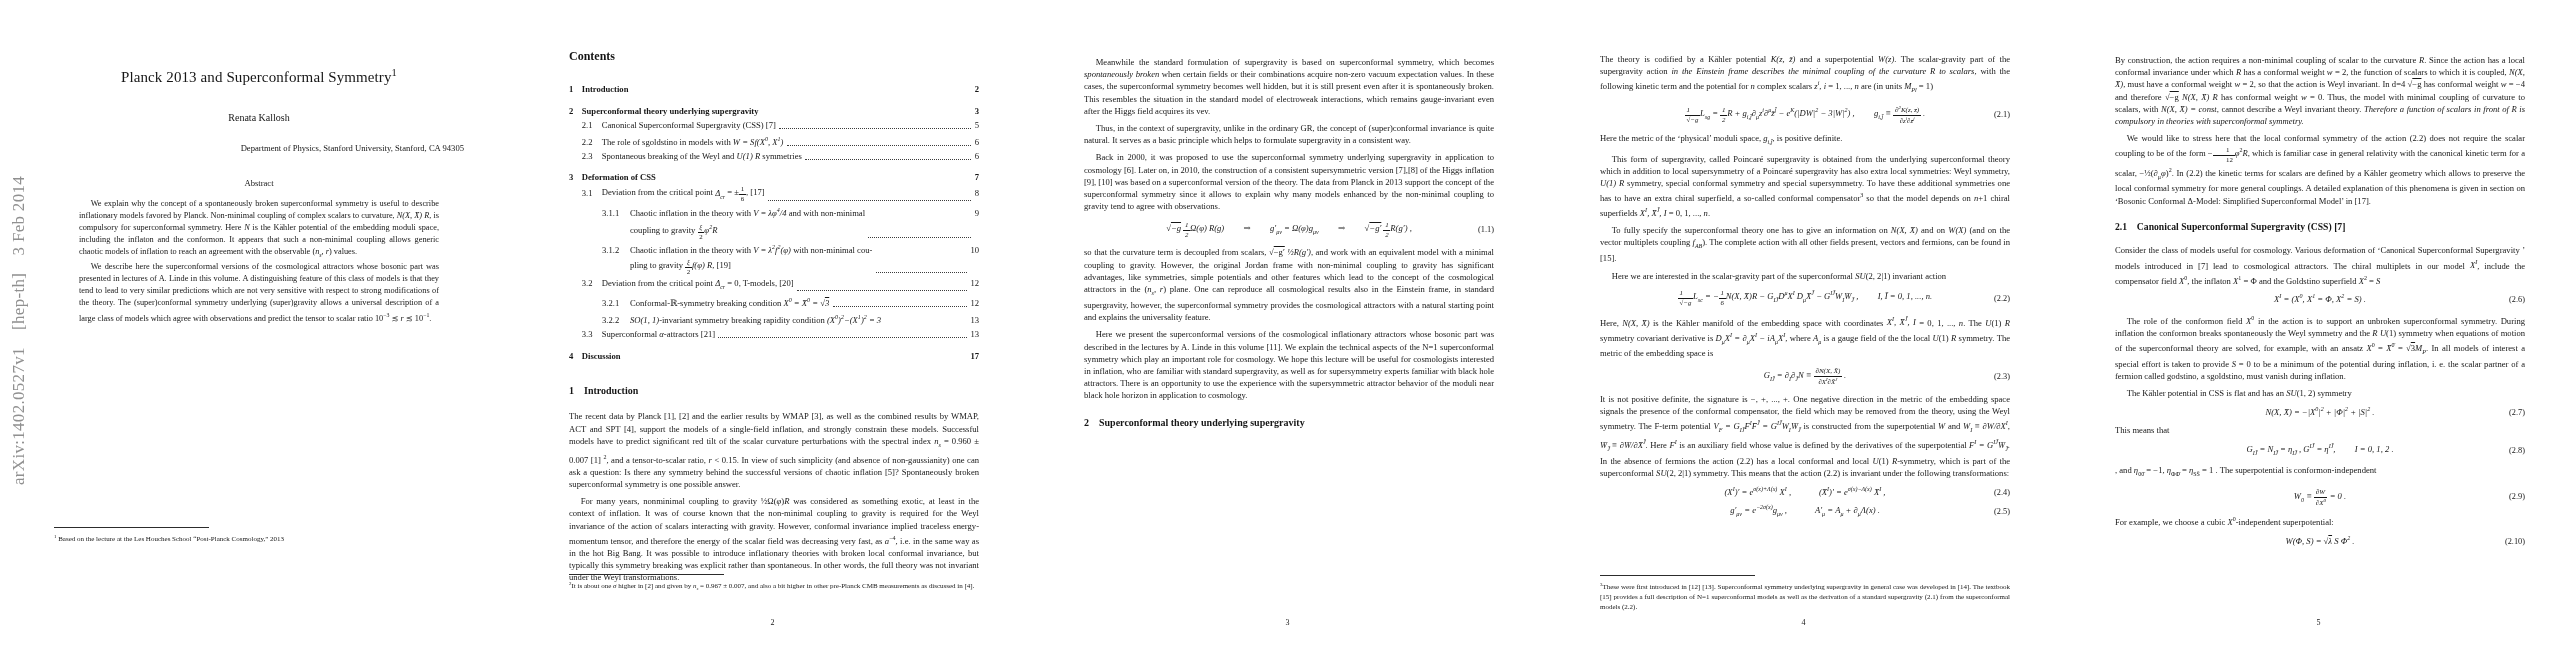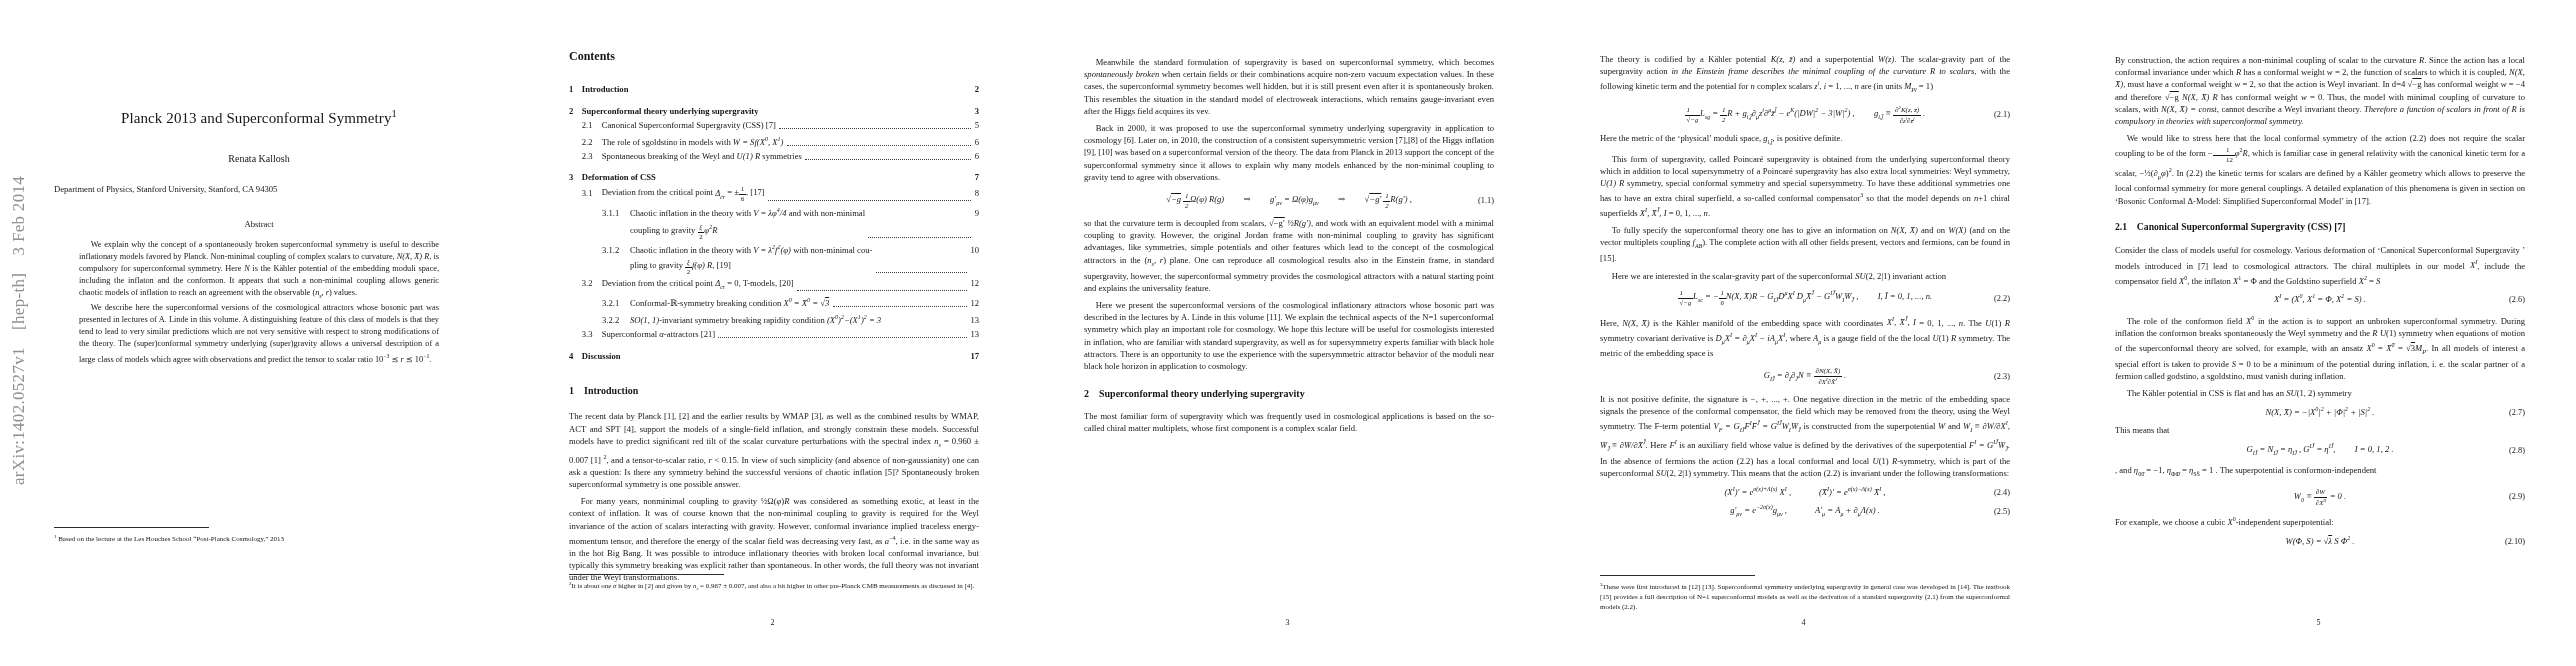--- a/index.html
+++ b/index.html
@@ -7,23 +7,23 @@
        font-family:"Liberation Serif","DejaVu Serif",serif;color:#161616;}
   .page{position:absolute;top:0;width:515px;height:667px;background:#fff;}
   #p1{left:0}#p2{left:515px}#p3{left:1030px}#p4{left:1546px}#p5{left:2061px}
   .col{position:absolute;left:54px;right:51px;top:0;}
   #p2 .col{top:49px}
   #p3 .col{top:56px}
   #p4 .col{top:53px}
   #p5 .col{top:54px}
 
   
-  .title{margin:0;padding-top:108px;text-align:center;font-size:15px;font-weight:normal;letter-spacing:0.1px;}
+  .title{margin:0;padding-top:67px;text-align:center;font-size:15px;font-weight:normal;letter-spacing:0.1px;}
   .author{margin-top:25.6px;text-align:center;font-size:10px;}
-  .affil{margin-top:20px;text-align:left;font-size:8.6px;}
+  .affil{margin-top:20px;text-align:right;font-size:8.6px;}
   .abs-head{margin-top:25.6px;text-align:center;font-size:8.6px;font-weight:normal;}
   .abs{margin:10px auto 0;width:360px;}
   .abs .para{font-size:8.3px;line-height:12px;margin:0;}
   .watermark{position:absolute;left:9px;top:485px;transform:rotate(-90deg);transform-origin:0 0;
              width:350px;white-space:nowrap;font-size:17px;color:#909090;letter-spacing:0.3px;}
 
   
   .para{font-size:8.6px;line-height:12.2px;text-align:justify;margin:0 0 5px 0;}
   .ind{text-indent:11.7px;}
   .sec-head{font-size:10px;font-weight:bold;margin:22px 0 14.5px 0;}
@@ -182,29 +182,29 @@
   <div class="fnblock">
     <div class="fnrule"></div>
     <p class="fn"><sup>2</sup>It is about one <i>σ</i> higher in [2] and given by <i>n<sub>s</sub></i> = 0.967 ± 0.007, and also a bit higher in other pre-Planck CMB measurements as discussed in [4].</p>
   </div>
   <div class="pagenum">2</div>
 </section>
 
 <section class="page" id="p3">
   <div class="col">
     <p class="para ind">Meanwhile the standard formulation of supergravity is based on superconformal symmetry, which becomes <i>spontaneously broken</i> when certain fields or their combinations acquire non-zero vacuum expectation values. In these cases, the superconformal symmetry becomes well hidden, but it is still present even after it is spontaneously broken. This resembles the situation in the standard model of electroweak interactions, which remains gauge-invariant even after the Higgs field acquires its vev.</p>
+    <p class="para ind">Thus, in the context of supergravity, unlike in the ordinary GR, the concept of (super)conformal invariance is quite natural. It serves as a basic principle which helps to formulate supergravity in a consistent way.</p>
     <p class="para ind">Back in 2000, it was proposed to use the superconformal symmetry underlying supergravity in application to cosmology [6]. Later on, in 2010, the construction of a consistent supersymmetric version [7],[8] of the Higgs inflation [9], [10] was based on a superconformal version of the theory. The data from Planck in 2013 support the concept of the superconformal symmetry since it allows to explain why many models enhanced by the non-minimal coupling to gravity tend to agree with observations.</p>
     <div class="eqrow">
       <span class="eq">√<span class="ol">−g</span> <span class="frac"><span class="fn">1</span><span class="fd">2</span></span>Ω(φ) R(g)   ⇒   g′<sub>μν</sub> = Ω(φ)g<sub>μν</sub>   ⇒   √<span class="ol">−g′</span> <span class="frac"><span class="fn">1</span><span class="fd">2</span></span>R(g′) ,</span>
       <span class="eqno">(1.1)</span>
     </div>
     <p class="para">so that the curvature term is decoupled from scalars, √<span class="ol">−g′</span> <i>½R(g′)</i>, and work with an equivalent model with a minimal coupling to gravity.  However, the original Jordan frame with non-minimal coupling to gravity has significant advantages, like symmetries, simple potentials and other features which lead to the concept of the cosmological attractors in the (<i>n<sub>s</sub>, r</i>) plane.  One can reproduce all cosmological results also in the Einstein frame, in standard supergravity, however, the superconformal symmetry provides the cosmological attractors with a natural starting point and explains the universality feature.</p>
     <p class="para ind">Here we present the superconformal versions of the cosmological inflationary attractors whose bosonic part was described in the lectures by A. Linde in this volume [11].  We explain the technical aspects of the N=1 superconformal symmetry which play an important role for cosmology.  We hope this lecture will be useful for cosmologists interested in inflation, who are familiar with standard supergravity, as well as for supersymmetry experts familiar with black hole attractors.  There is an opportunity to use the experience with the supersymmetric attractor behavior of the moduli near black hole horizon in application to cosmology.</p>
     <h2 class="sec-head">2 Superconformal theory underlying supergravity</h2>
-    <p class="para">The most familiar form of supergravity which was frequently used in cosmological applications is based on the so-called chiral matter multiplets, whose first component is a complex scalar field.</p>
   </div>
   <div class="pagenum">3</div>
 </section>
 
 <section class="page" id="p4">
   <div class="col">
     <p class="para">The theory is codified by a Kähler potential <i>K(z, z̄)</i> and a superpotential <i>W(z)</i>.  The scalar-gravity part of the supergravity action <i>in the Einstein frame describes the minimal coupling of the curvature R to scalars</i>, with the following kinetic term and the potential for <i>n</i> complex scalars <i>z<sup>i</sup></i>, <i>i</i> = 1, ..., <i>n</i> are (in units <i>M<sub>Pl</sub></i> = 1)</p>
     <div class="eqrow">
       <span class="eq"><span class="frac"><span class="fn">1</span><span class="fd">√<span class="ol">−g</span></span></span>L<sub>sg</sub> = <span class="frac"><span class="fn">1</span><span class="fd">2</span></span>R + g<sub>i,j̄</sub>∂<sub>μ</sub>z<sup>i</sup>∂<sup>μ</sup>z̄<sup>j̄</sup> − e<sup>K</sup>(|DW|<sup>2</sup> − 3|W|<sup>2</sup>) ,   g<sub>i,j̄</sub> ≡ <span class="frac"><span class="fn">∂<sup>2</sup>K(z, z̄)</span><span class="fd">∂z<sup>i</sup>∂z̄<sup>j̄</sup></span></span> .</span>
       <span class="eqno">(2.1)</span>

